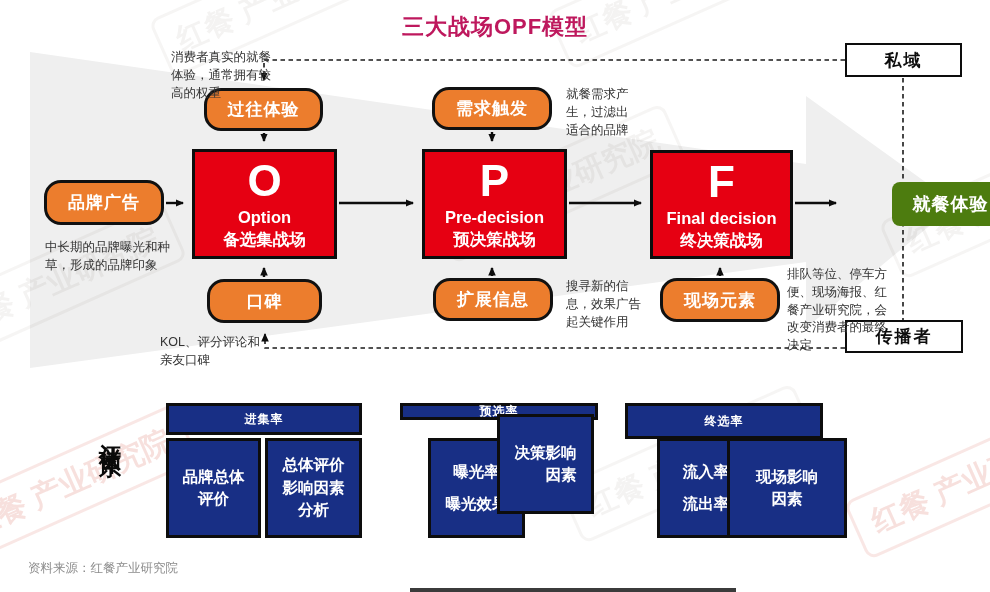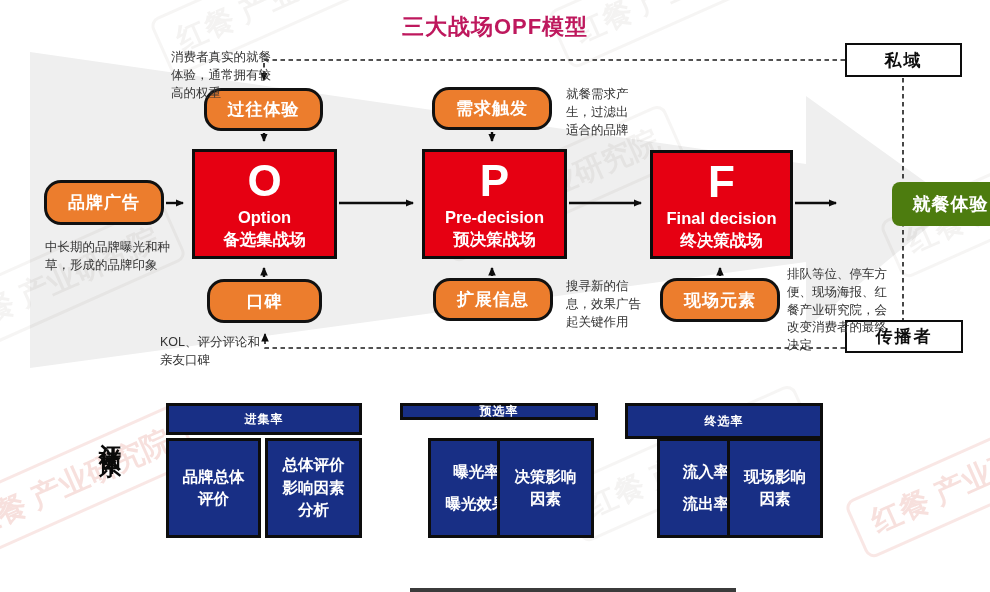--- a/index.html
+++ b/index.html
@@ -129,24 +129,25 @@
     <div class="abs eval-header" style="left:166px;top:403px;width:196px;height:32px;">进集率</div>
     <div class="abs eval-cell" style="left:166px;top:438px;width:95px;height:100px;">品牌总体
 评价</div>
     <div class="abs eval-cell" style="left:265px;top:438px;width:97px;height:100px;">总体评价
 影响因素
 分析</div>
 
     <div class="abs eval-header" style="left:384px;top:403px;width:198px;height:17px;margin-left:16px;">预选率</div>
     <div class="abs eval-cell spaced" style="left:396px;top:438px;width:97px;height:100px;">曝光率
 曝光效果</div>
-    <div class="abs eval-cell" style="left:497px;top:438px;width:97px;height:100px;">决策影响
+    <div class="abs eval-cell" style="left:497px;top:414px;width:97px;height:100px;text-align:right;">决策影响
 因素</div>
 
     <div class="abs eval-header" style="left:625px;top:403px;width:198px;height:36px;">终选率</div>
     <div class="abs eval-cell spaced" style="left:625px;top:438px;width:98px;height:100px;">流入率
 流出率</div>
-    <div class="abs eval-cell" style="left:727px;top:438px;width:96px;height:100px;">现场影响
+    <div class="abs eval-cell" style="left:727px;top:438px;width:120px;height:100px;">现场影响
 因素</div>
 
+    <div class="abs source">资料来源：红餐产业研究院</div>
     <div class="abs footer-bar"></div>
   </div>
 </div>
 
 </body></html>

